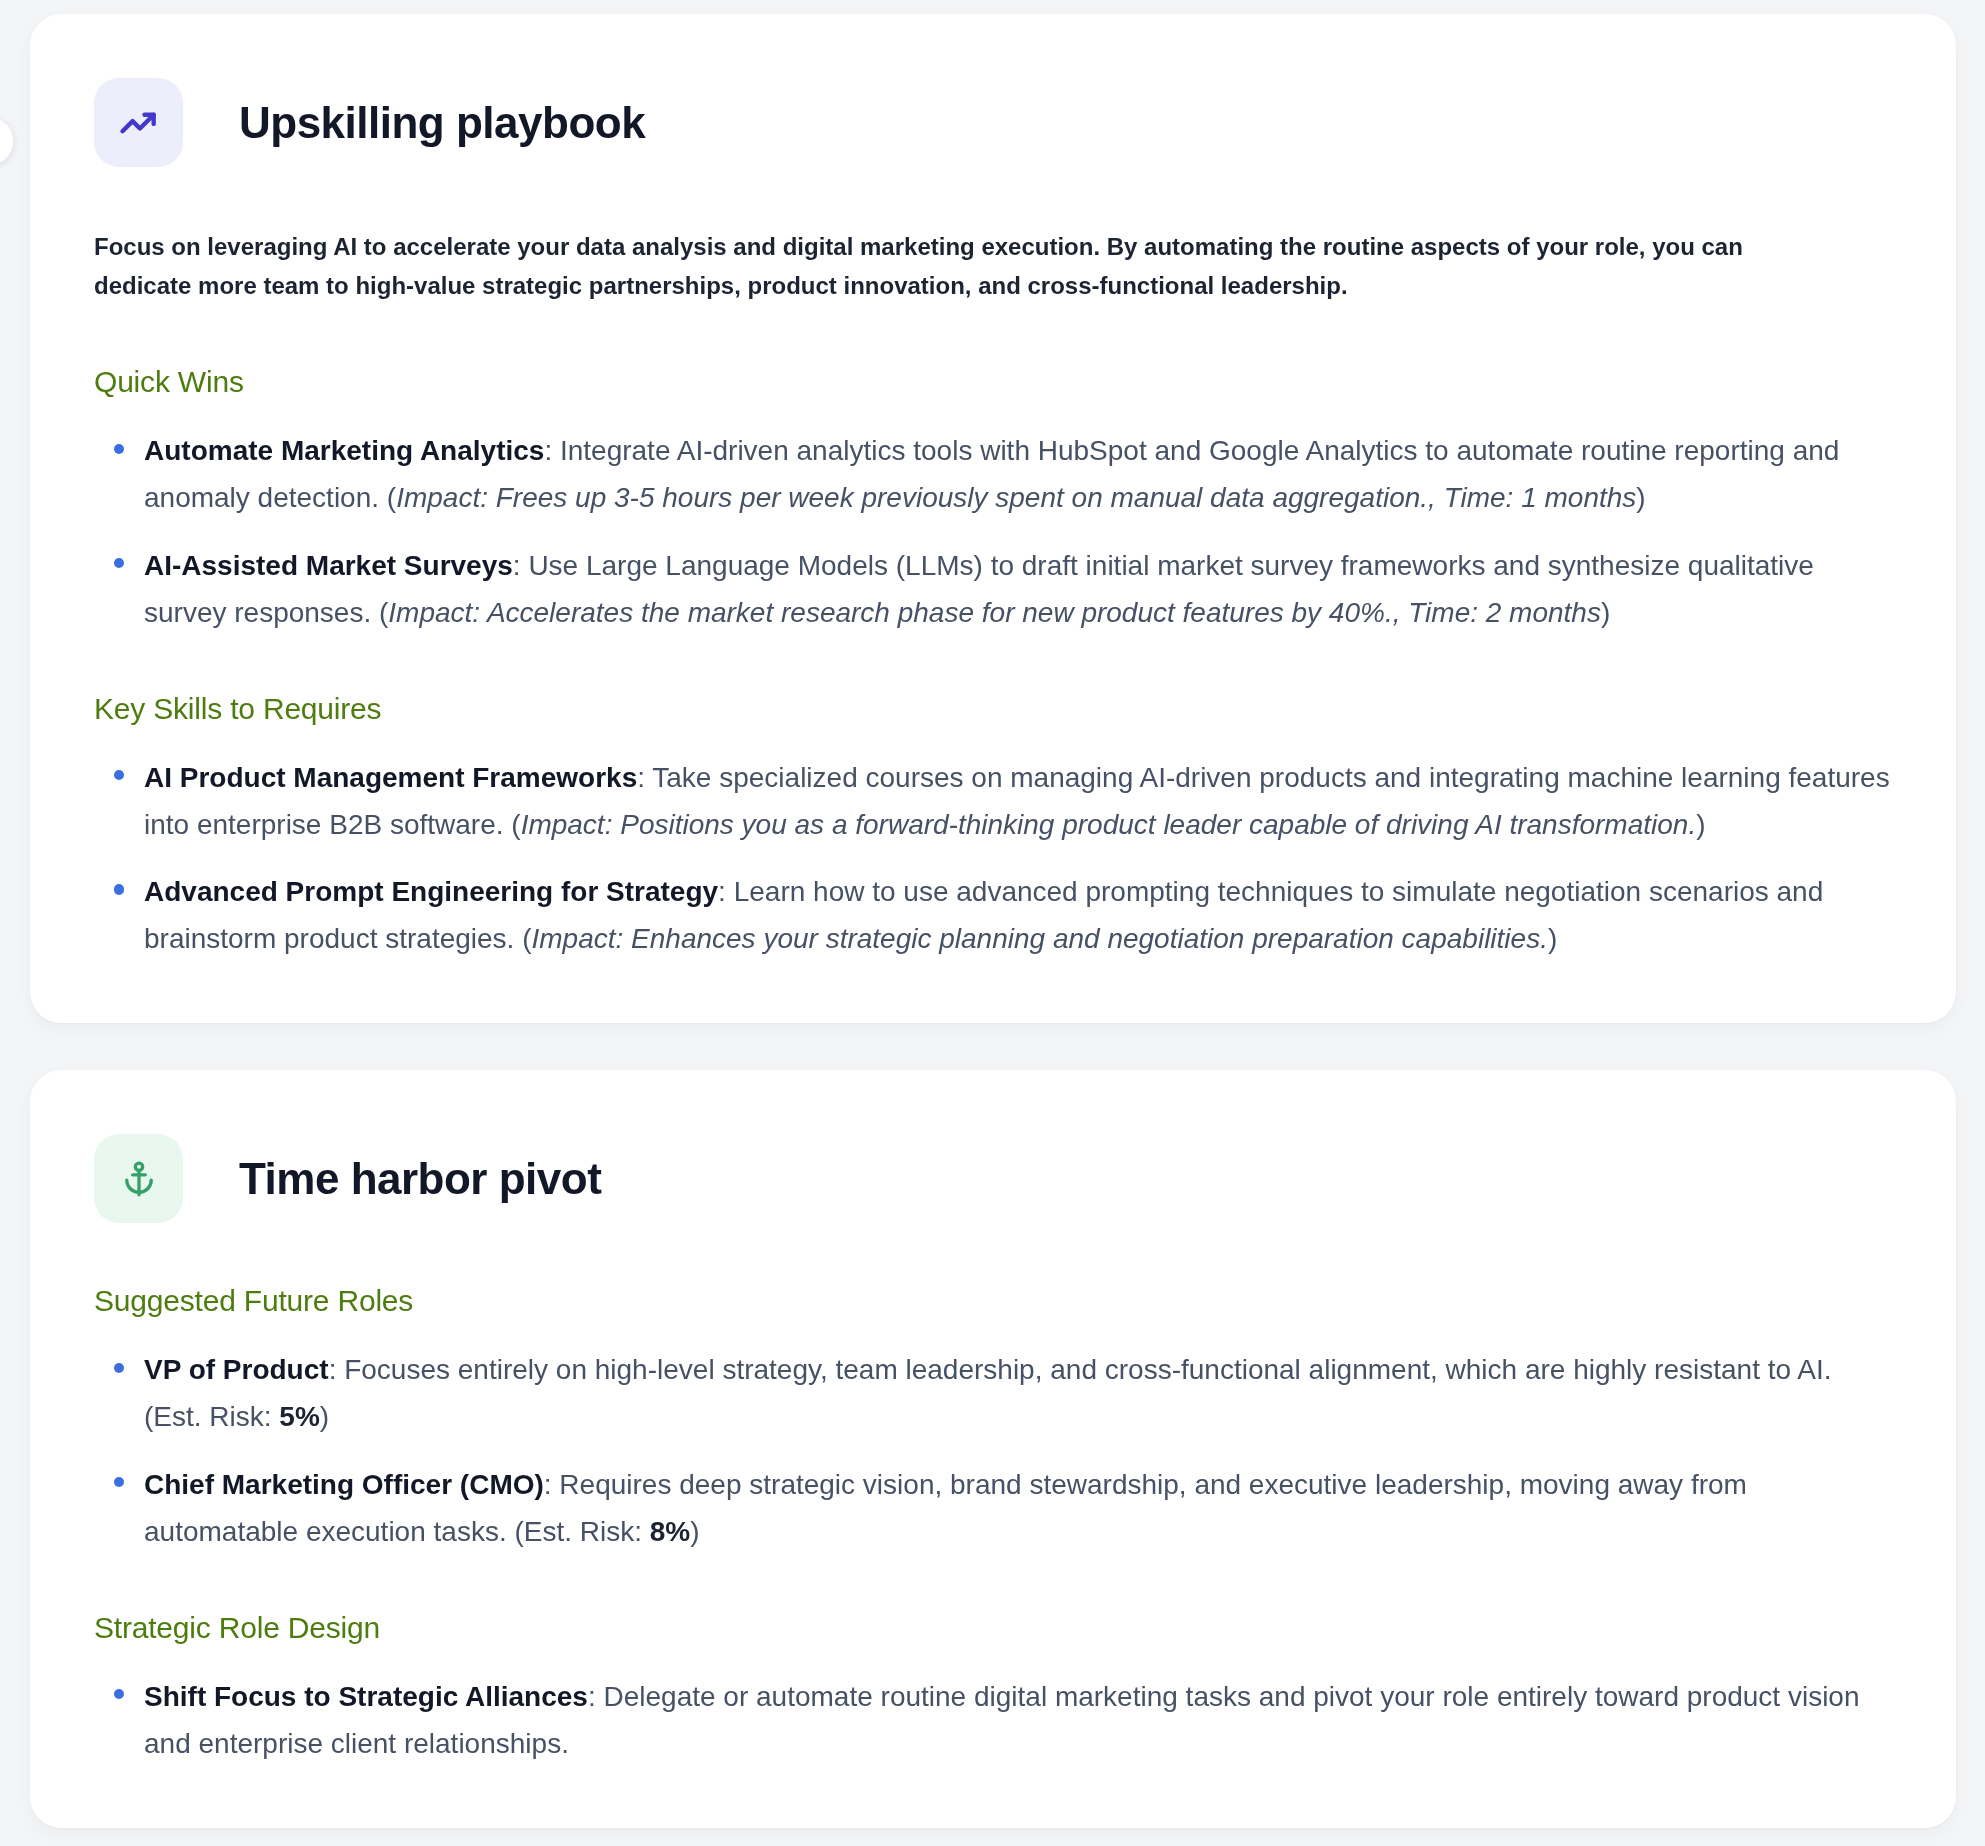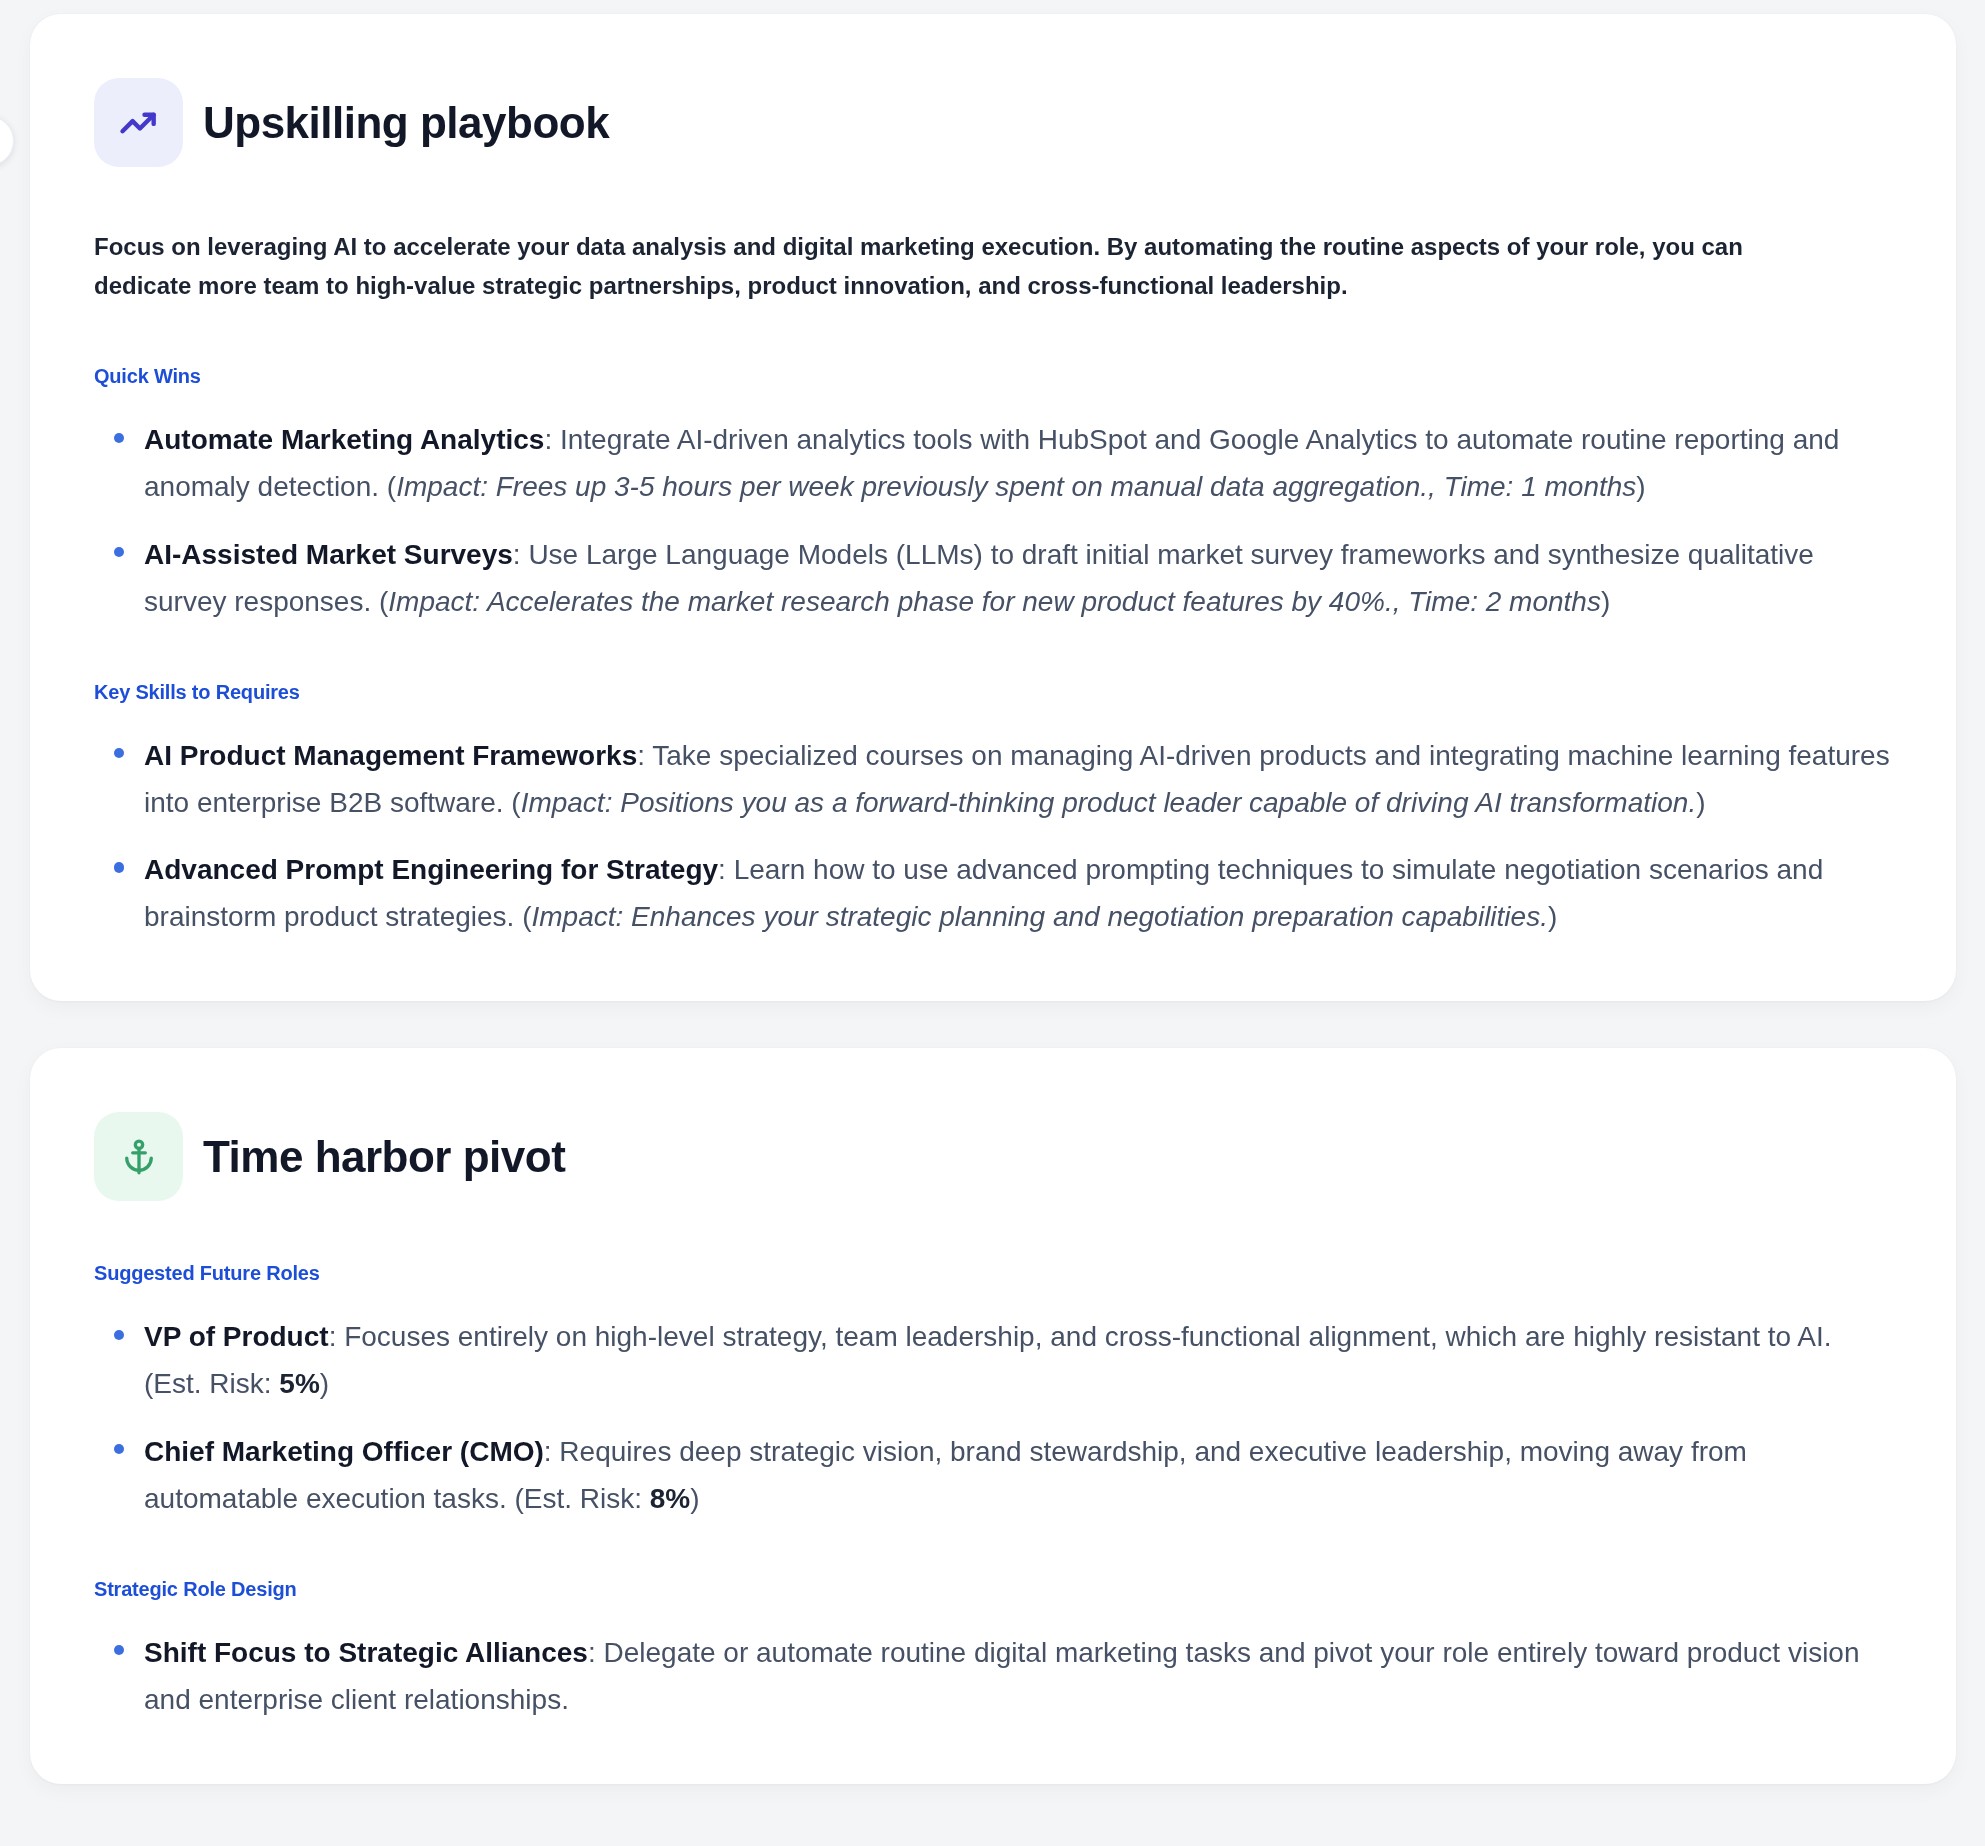--- a/index.html
+++ b/index.html
@@ -48,21 +48,21 @@
     border-radius: 31px;
     box-shadow: 0 0.8px 2.3px rgba(16,24,40,0.04), 0 6.3px 20.3px rgba(16,24,40,0.035);
     padding: 48px 64px 61px 64px;
     box-sizing: border-box;
   }
   .card + .card { margin-top: 47px; }
 
   .card-header {
     display: flex;
     align-items: center;
-    gap: 20px;
+    gap: 56px;
     margin-bottom: 45px;
   }
 
   .icon-tile {
     width: 89px;
     height: 89px;
     border-radius: 25px;
     display: flex;
     align-items: center;
     justify-content: center;
@@ -83,23 +83,23 @@
   .intro {
     font-size: 24px;
     line-height: 1.62;
     font-weight: 700;
     color: #1c2433;
     margin: 0 0 59px 0;
     max-width: 1713px;
   }
 
   .section-heading {
-    font-size: 20px;
-    font-weight: 700;
-    color: #1d4ed8;
+    font-size: 30px;
+    font-weight: 400;
+    color: #4d7c0f;
     letter-spacing: -0.2px;
     margin: 0 0 28px 0;
   }
   .section + .section { margin-top: 56px; }
 
   ul.bullets {
     list-style: none;
     margin: 0;
     padding: 0;
   }

